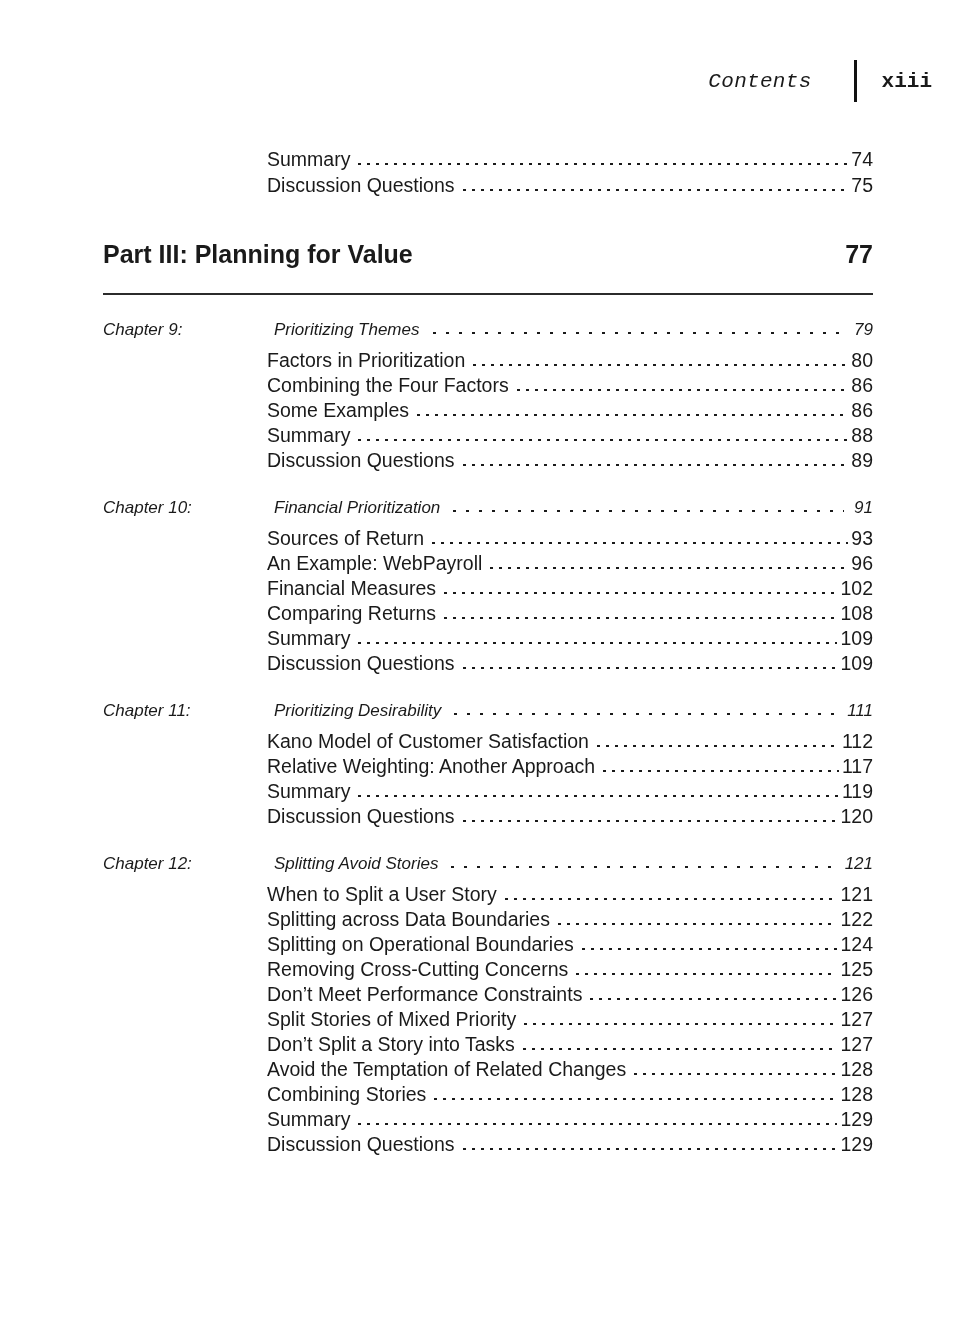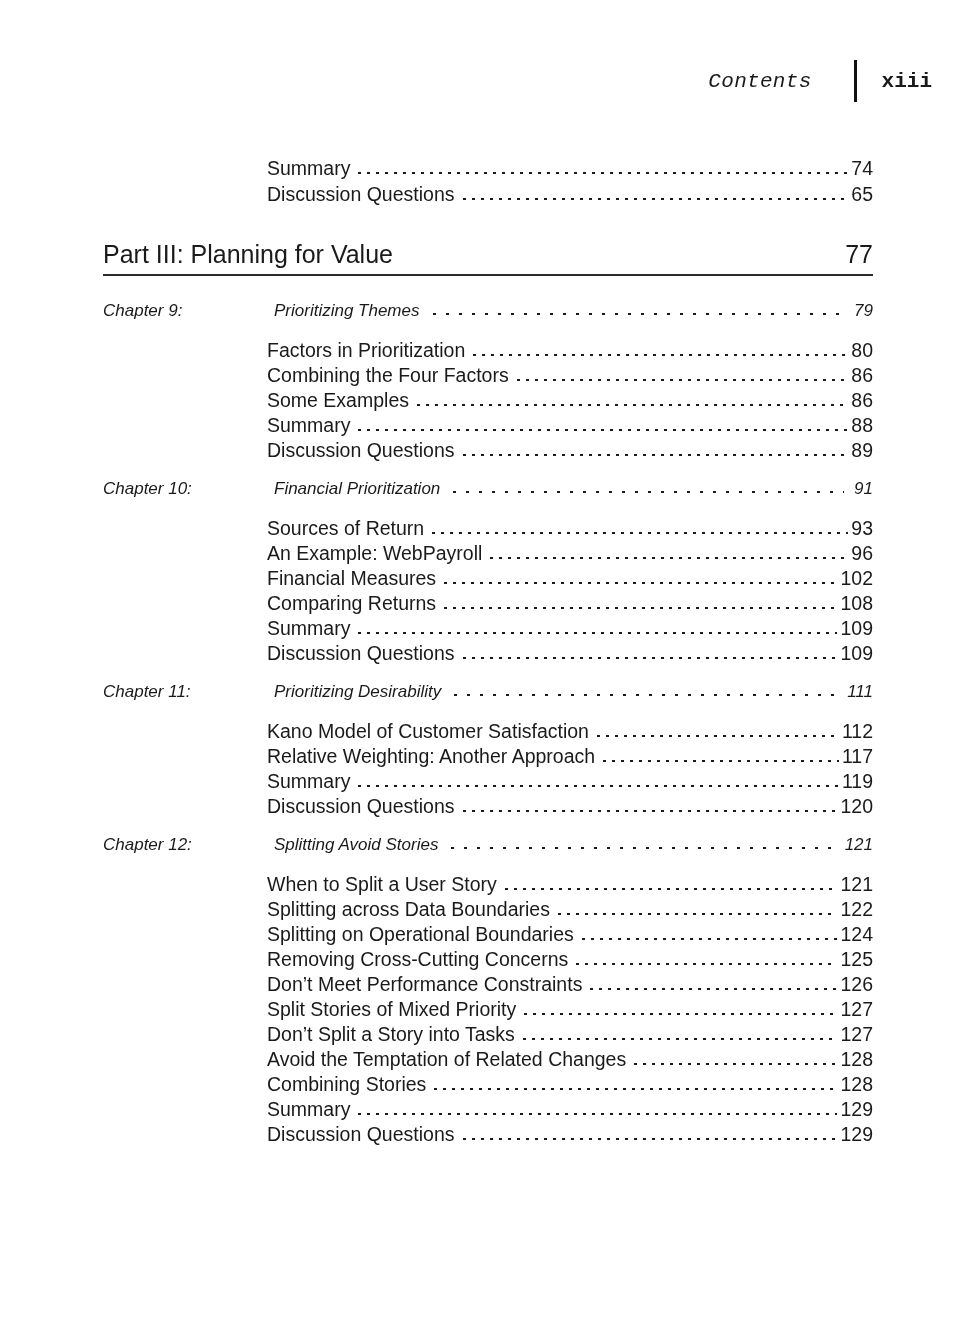--- a/index.html
+++ b/index.html
@@ -63,33 +63,33 @@
     background-size:13px 4px;
     margin:0 10px 0 8px;
   }
   
   .sub{
     margin-left:164px;
     height:25px;
     line-height:25px;
     font-size:19.5px;
   }
-  .sub .entry-label{white-space:nowrap;margin-top:9px;}
+  .sub .entry-label{white-space:nowrap;}
   .sub .entry-page{white-space:nowrap;}
   
   .leading-list .sub{height:26px;line-height:26px;}
   
   .part-row{
     margin-top:42px;
     display:flex;
     align-items:baseline;
     justify-content:space-between;
-    font-weight:normal;
+    font-weight:bold;
     font-size:25px;
-    padding-bottom:5px;
+    padding-bottom:24px;
     border-bottom:2px solid var(--rule);
   }
   
   .chapter{margin-top:16px;}
   .chapter-line{
     height:37px;
     line-height:37px;
     font-size:17px;
     font-style:italic;
   }
@@ -115,21 +115,21 @@
 
     <div class="leading-list" id="leading-list">
         <div class="row sub">
           <span class="entry-label">Summary</span>
           <span class="leader"></span>
           <span class="entry-page">74</span>
         </div>
         <div class="row sub">
           <span class="entry-label">Discussion Questions</span>
           <span class="leader"></span>
-          <span class="entry-page">65</span>
+          <span class="entry-page">75</span>
         </div>
       </div>
 
     <div class="part-row">
       <span>Part III: Planning for Value</span>
       <span>77</span>
     </div>
 
     <div id="chapter-list">
         <div class="chapter">

